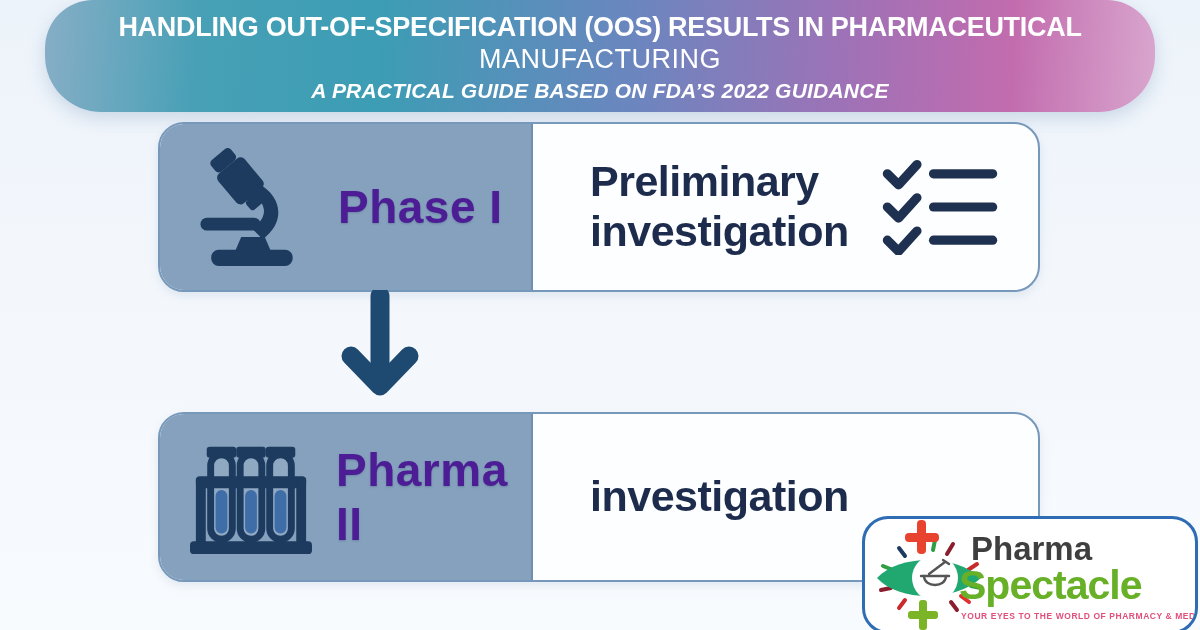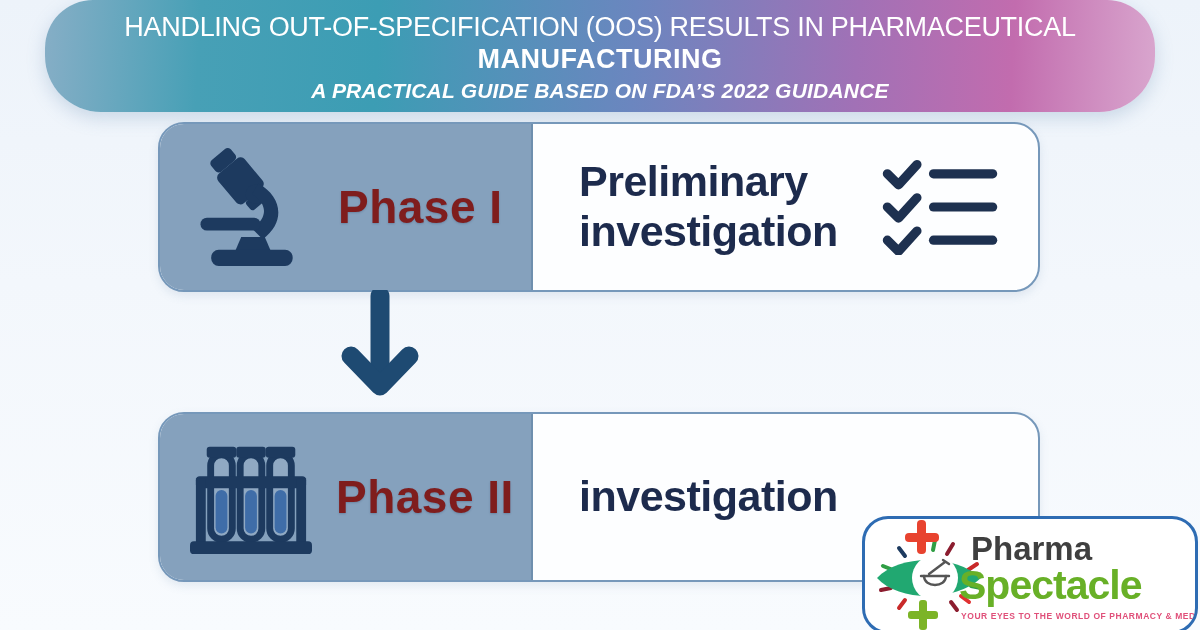--- a/index.html
+++ b/index.html
@@ -32,46 +32,47 @@
 
   
   .banner{
     position:absolute;left:45px;top:0;width:1110px;height:112px;
     border-radius:48px 48px 56px 56px;
     background:linear-gradient(93deg,#86aec6 0%,#47a0b6 14%,#3c9db4 30%,#6b86bf 53%,#a171b6 73%,#c26cae 87%,#d9a6ce 100%);
     box-shadow:0 6px 18px rgba(100,140,180,0.28);
     display:flex;flex-direction:column;align-items:center;justify-content:center;
     padding-top:4px;color:#fff;text-align:center;
   }
-  .banner .t1{font-size:27px;font-weight:400;letter-spacing:-0.3px;white-space:nowrap;line-height:1.1;}
-  .banner .t2{font-size:27px;font-weight:700;letter-spacing:0.5px;line-height:1.15;margin-top:2px;text-align:center;}
+  .banner .t1{font-size:27px;font-weight:700;letter-spacing:-0.3px;white-space:nowrap;line-height:1.1;}
+  .banner .t2{font-size:27px;font-weight:400;letter-spacing:0.5px;line-height:1.15;margin-top:2px;text-align:center;}
   .banner .sub{font-size:21px;font-weight:700;font-style:italic;letter-spacing:0.2px;margin-top:4px;}
 
   
   .card{
     position:absolute;left:158px;width:882px;height:170px;
     border:2px solid var(--card-border);border-radius:26px;
     background:#fdfeff;overflow:hidden;display:flex;
     box-shadow:0 4px 10px rgba(110,140,175,0.16);
   }
   .card.one{top:122px;}
   .card.two{top:412px;}
   .panel{
     width:373px;flex:0 0 373px;background:var(--panel-blue);
     border-right:2px solid #6e8fae;
     display:flex;align-items:center;
   }
   .panel .phase{
-    color:#7f1d1d;font-size:46px;font-weight:700;letter-spacing:0.5px;
+    color:#4c1d95;font-size:46px;font-weight:700;letter-spacing:0.5px;
     text-shadow:0 1px 2px rgba(30,55,90,0.25);
   }
   .panel svg{flex:0 0 auto;}
   .desc{
     flex:1;display:flex;align-items:center;position:relative;
     padding-left:46px;
+    margin-left:11px;
   }
   .desc .lines{
     color:var(--text-navy);font-size:43px;font-weight:600;
     line-height:1.16;letter-spacing:-0.5px;
   }
   .checklist{
     position:absolute;right:38px;top:50%;transform:translateY(-50%);
   }
 
   
@@ -172,21 +173,21 @@
           </g>
         </g>
 
         <g style="fill:var(--icon-navy)">
           <rect x="6" y="42" width="112" height="12" rx="4"></rect>
           <rect x="6" y="44" width="10" height="66"></rect>
           <rect x="108" y="44" width="10" height="66"></rect>
           <rect x="0" y="108" width="124" height="13" rx="4"></rect>
         </g>
       </svg>
-      <div class="phase">Phase II</div>
+      <div class="phase">Pharma II</div>
     </div>
     <div class="desc">
       <div class="lines">
         <div>investigation</div>
       </div>
     </div>
   </div>
 
   <div class="logo-card">
     <svg class="eye" width="128" height="112" viewBox="0 0 128 112" aria-hidden="true">

